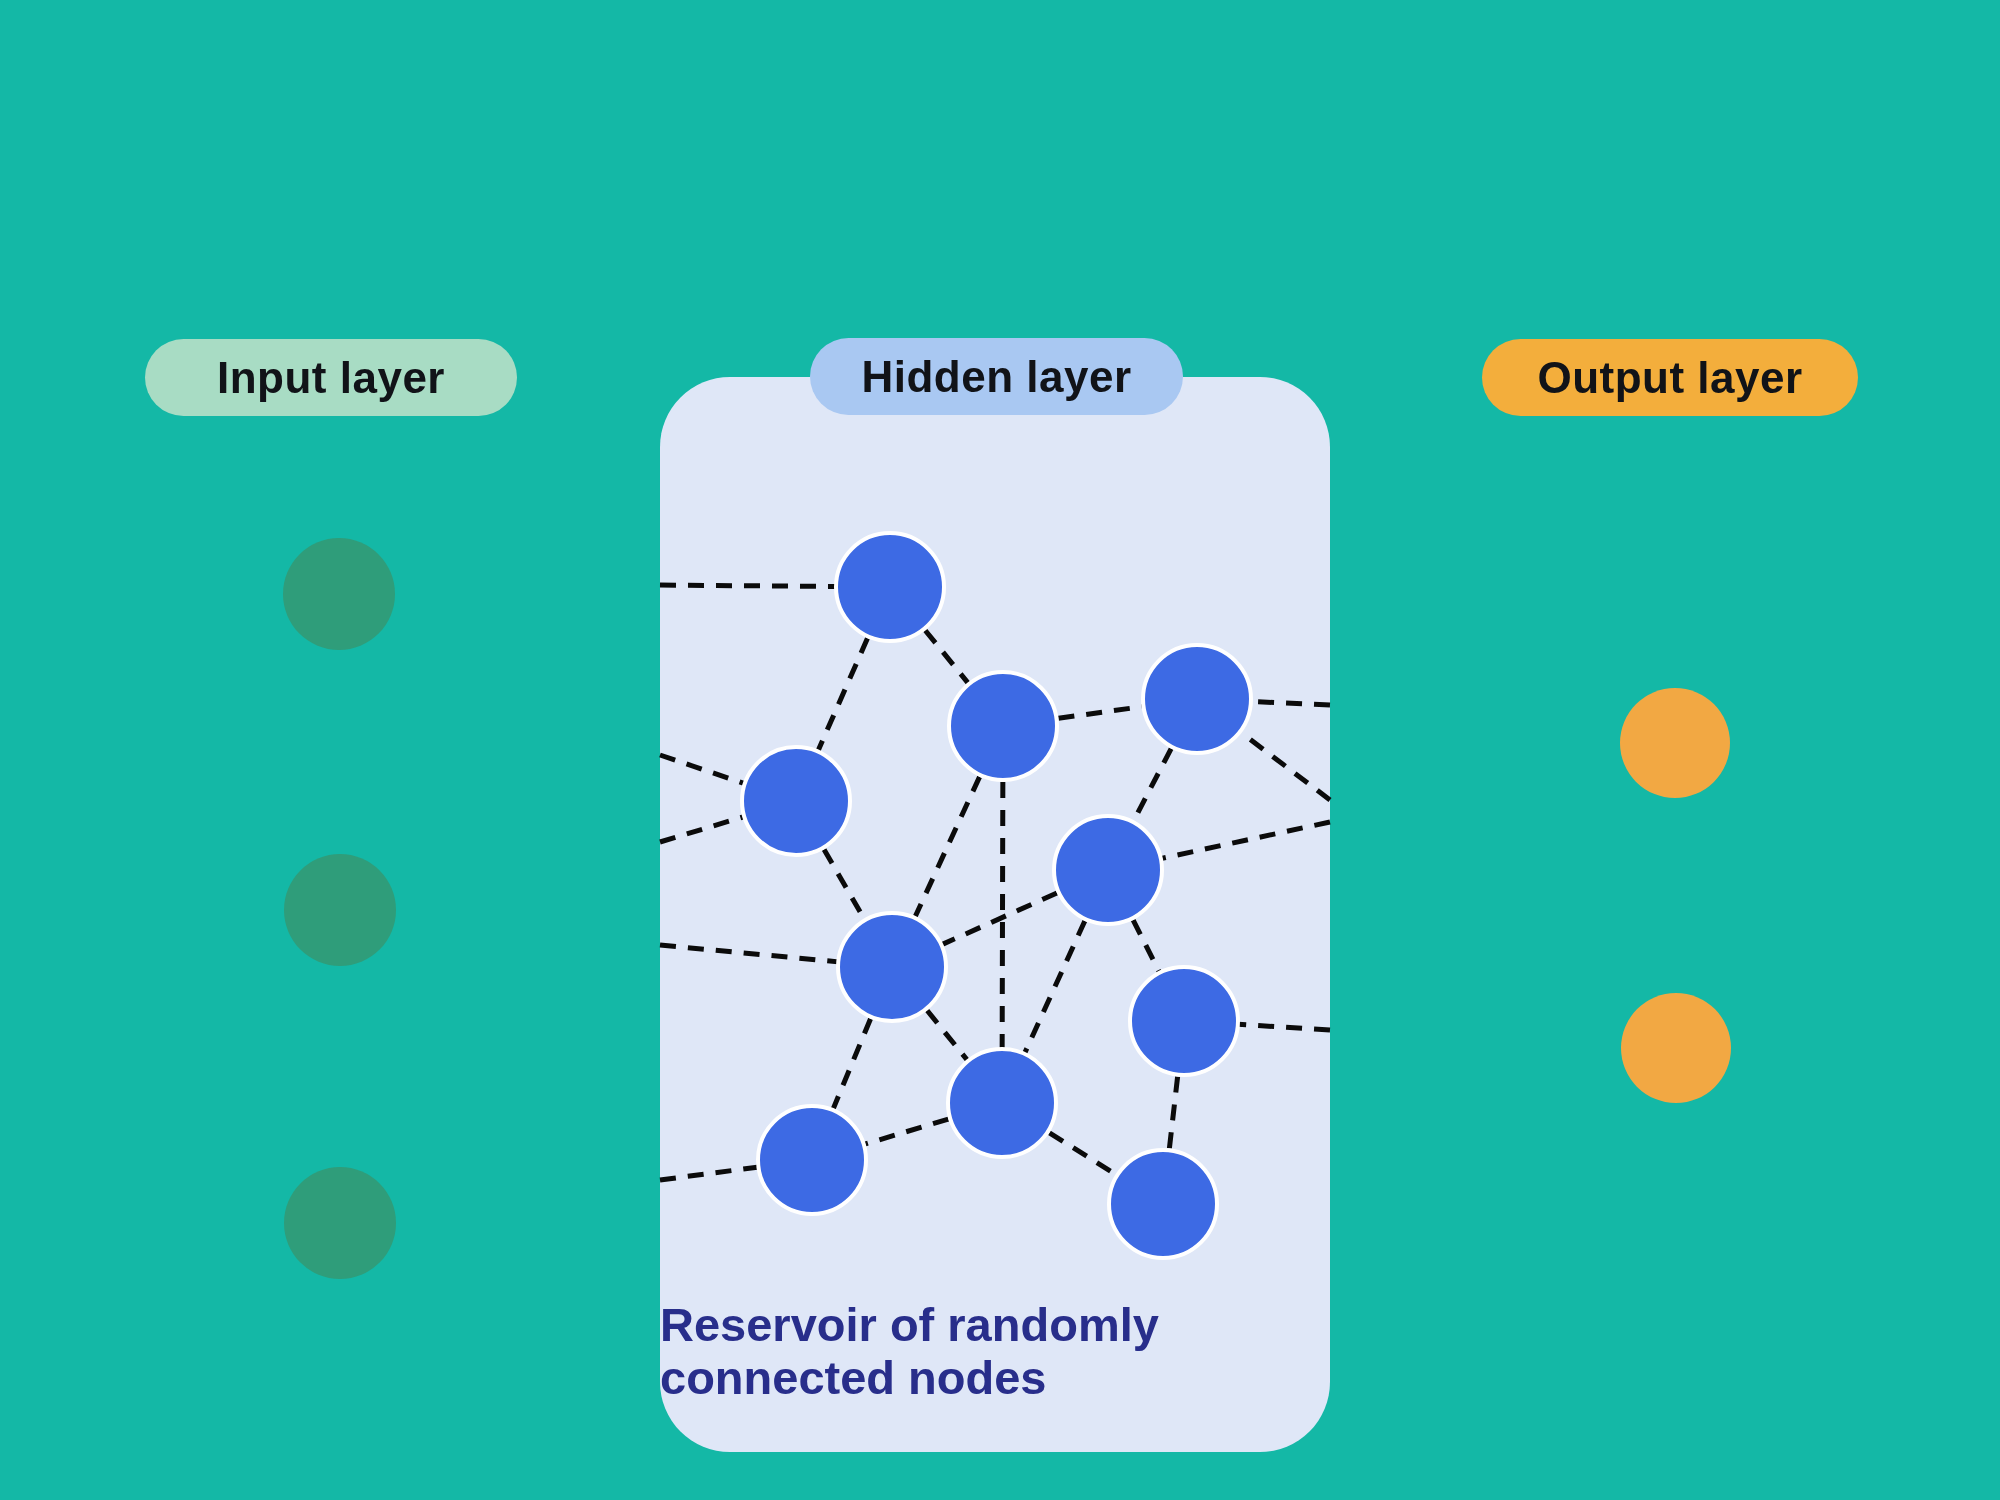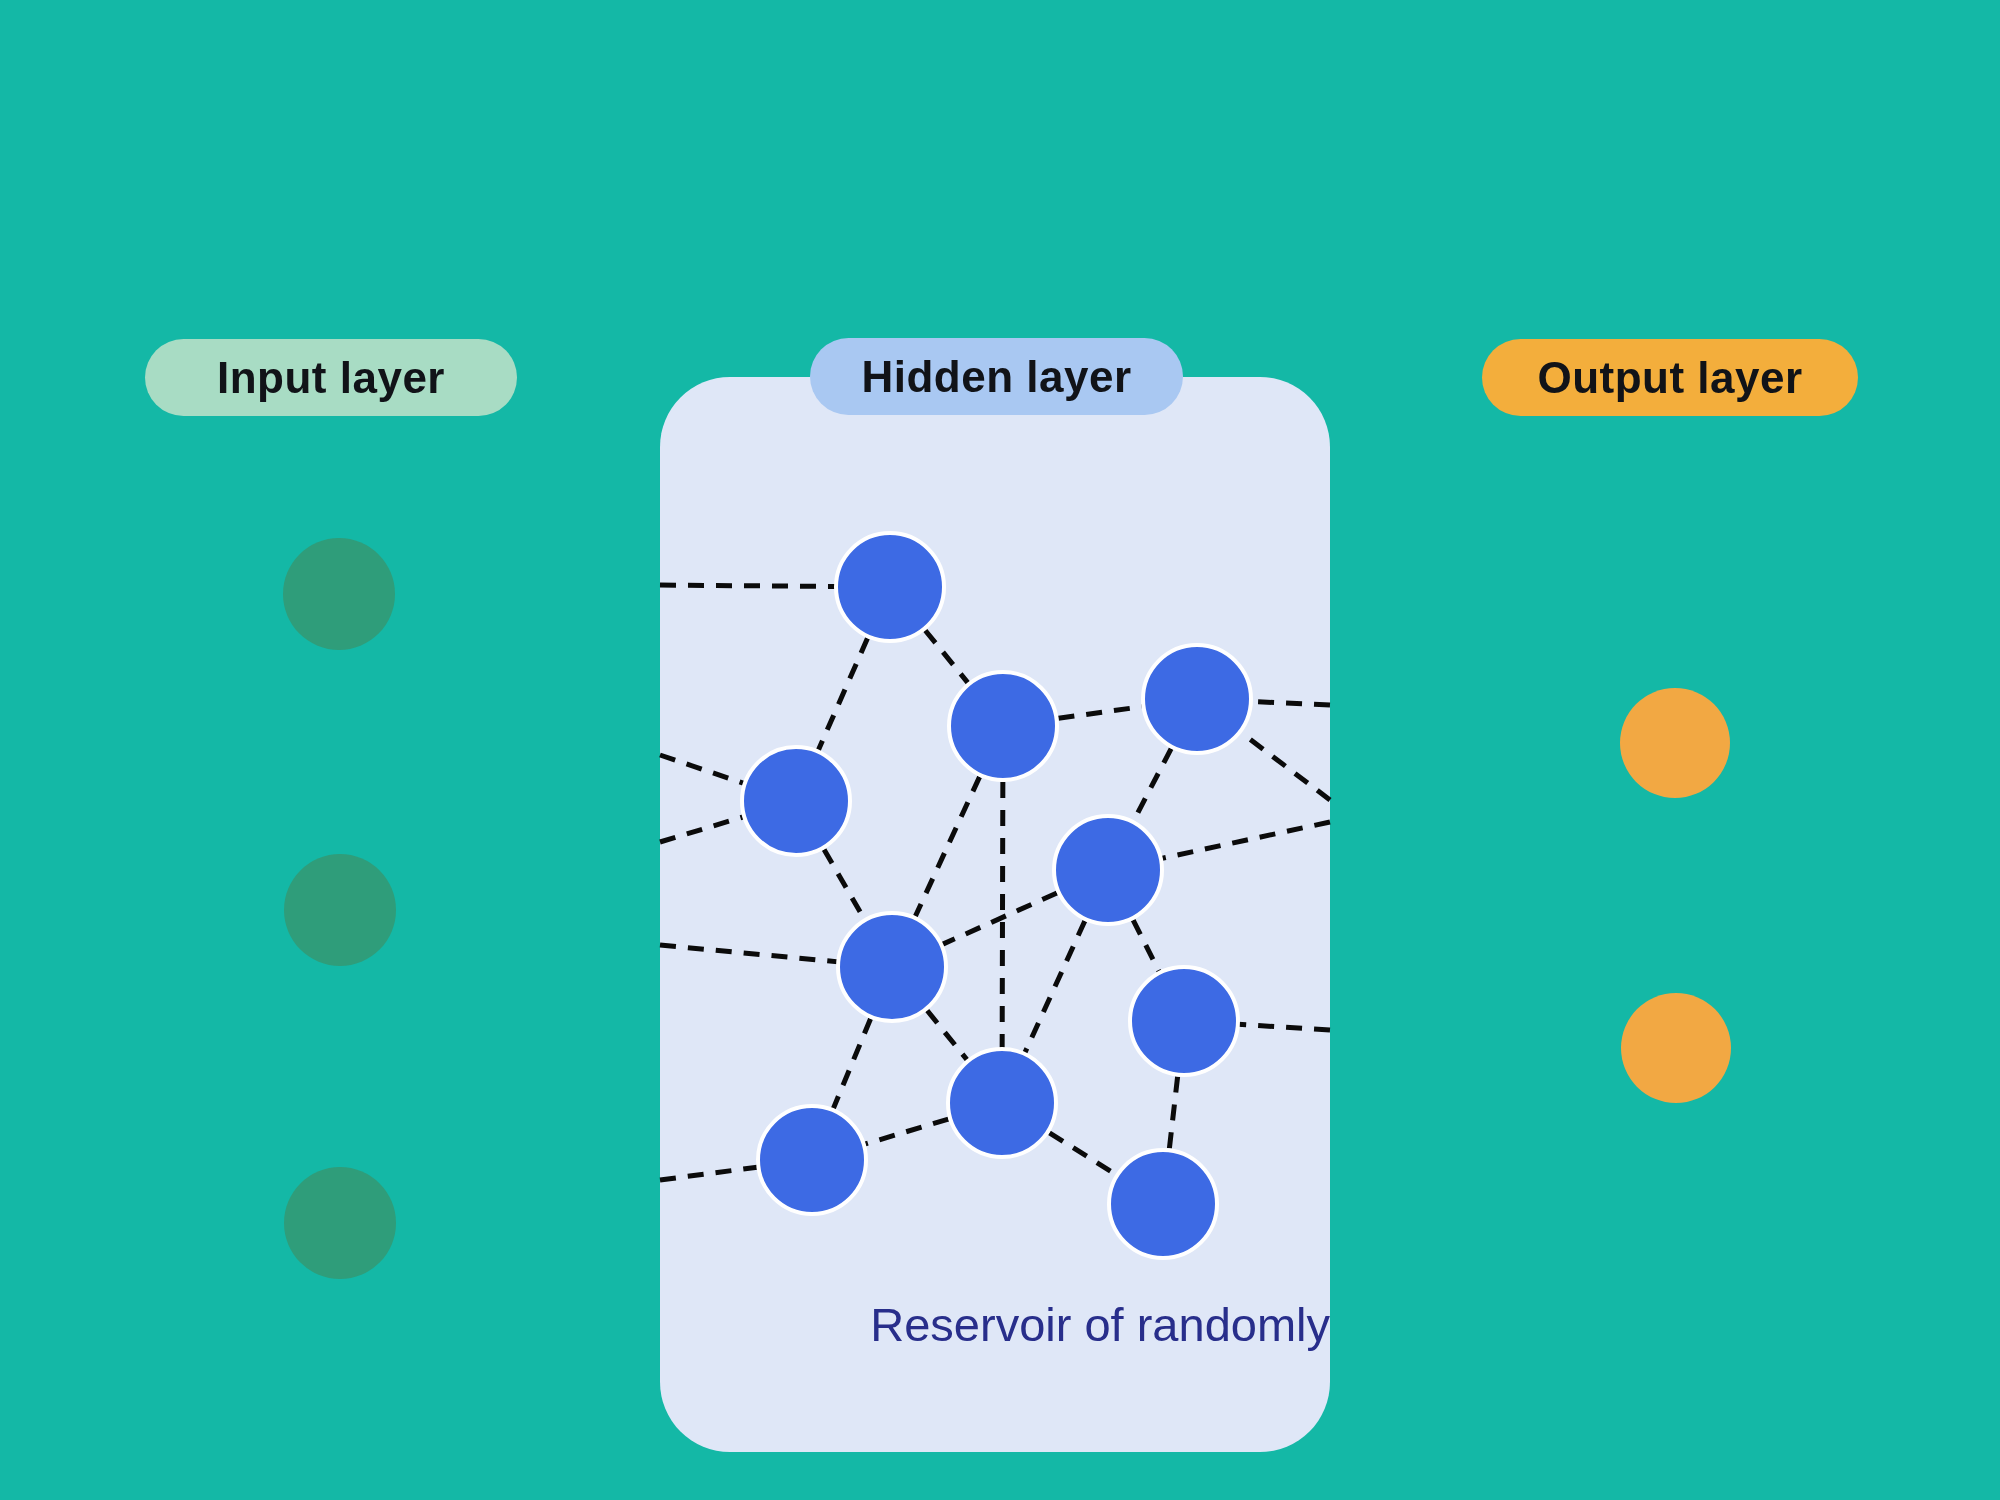--- a/index.html
+++ b/index.html
@@ -44,23 +44,23 @@
     letter-spacing: 0.5px;
   }
   #pill-input  { left: 145px;  top: 339px; width: 372px; }
   #pill-hidden { left: 810px;  top: 338px; width: 373px; }
   #pill-output { left: 1482px; top: 339px; width: 376px; }
   #caption {
     position: absolute;
     left: 660px;
     top: 1298px;
     width: 670px;
-    text-align: right;
+    text-align: left;
     font-size: 47px;
-    font-weight: normal;
+    font-weight: bold;
     line-height: 53px;
     z-index: 3;
   }
 </style>
 </head>
 <body>
 
 <div id="stage" style="background: #14b8a6;">
 
   <div id="hidden-panel" style="background: rgb(223, 231, 247);"></div>
@@ -108,15 +108,16 @@
     </svg>
 
   <div class="pill" id="pill-input" style="background: rgb(168, 220, 196); color: rgb(17, 19, 24);">Input layer</div>
 
   <div class="pill" id="pill-hidden" style="background: rgb(169, 200, 242); color: rgb(17, 19, 24);">Hidden layer</div>
 
   <div class="pill" id="pill-output" style="background: rgb(243, 174, 60); color: rgb(17, 19, 24);">Output layer</div>
 
   <div id="caption" style="color: rgb(40, 46, 139);">
     <div>Reservoir of randomly</div>
+    <div>connected nodes</div>
   </div>
 
 </div>
 
 </body></html>

